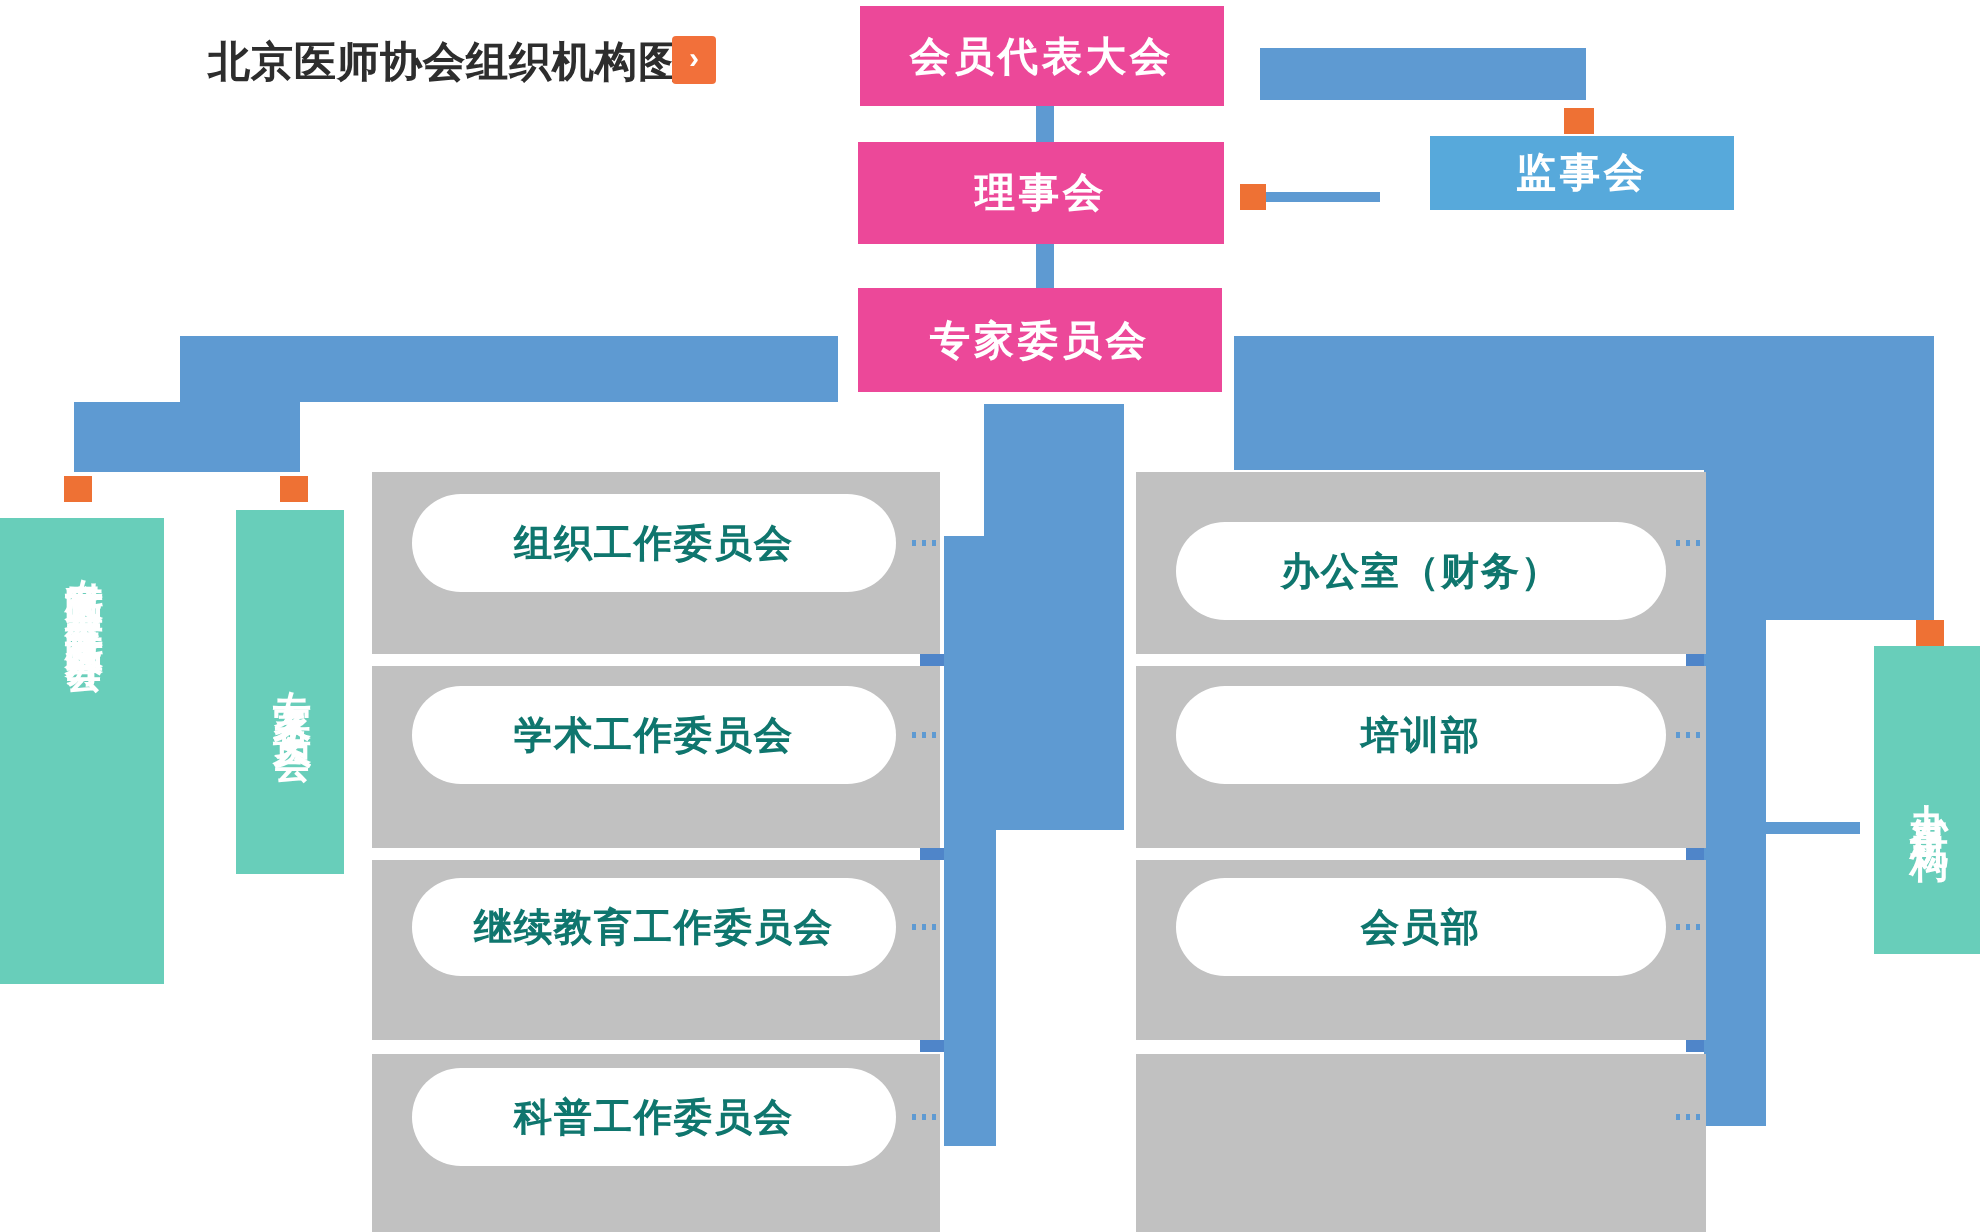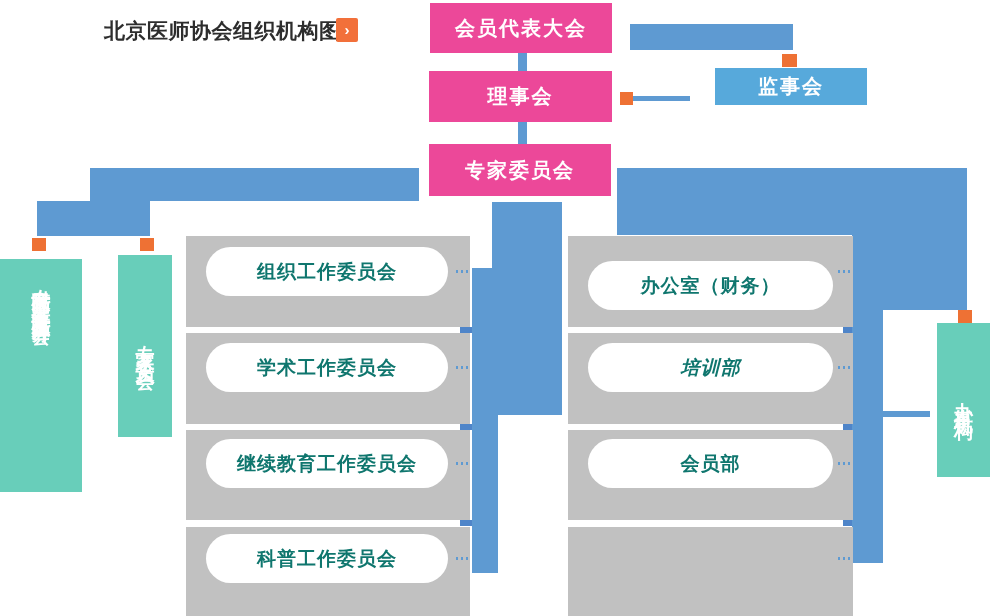--- a/index.html
+++ b/index.html
@@ -102,21 +102,21 @@
   <div class="dash" style="left:843px;top:327px;width:9px;"></div>
   <div class="dash" style="left:843px;top:424px;width:9px;"></div>
   <div class="dash" style="left:843px;top:520px;width:9px;"></div>
 
   <div class="pill" style="left:206px;top:247px;width:242px;">组织工作委员会</div>
   <div class="pill" style="left:206px;top:439px;width:242px;">继续教育工作委员会</div>
   <div class="pill" style="left:206px;top:343px;width:242px;">学术工作委员会</div>
   <div class="pill" style="left:206px;top:534px;width:242px;">科普工作委员会</div>
 
   <div class="pill" style="left:588px;top:247px;width:245px;margin-top:14px;">办公室（财务）</div>
-  <div class="pill" style="left:588px;top:343px;width:245px;font-style:italic;">培训部</div>
+  <div class="pill" style="left:588px;top:343px;width:245px;">培训部</div>
   <div class="pill" style="left:588px;top:439px;width:245px;text-align:center;">会员部</div>
 
   <div class="dots" style="left:456px;top:270px;"></div>
   <div class="dots" style="left:456px;top:366px;"></div>
   <div class="dots" style="left:456px;top:462px;"></div>
   <div class="dots" style="left:456px;top:557px;"></div>
   <div class="dots" style="left:838px;top:270px;"></div>
   <div class="dots" style="left:838px;top:366px;"></div>
   <div class="dots" style="left:838px;top:462px;"></div>
   <div class="dots" style="left:838px;top:557px;"></div>

